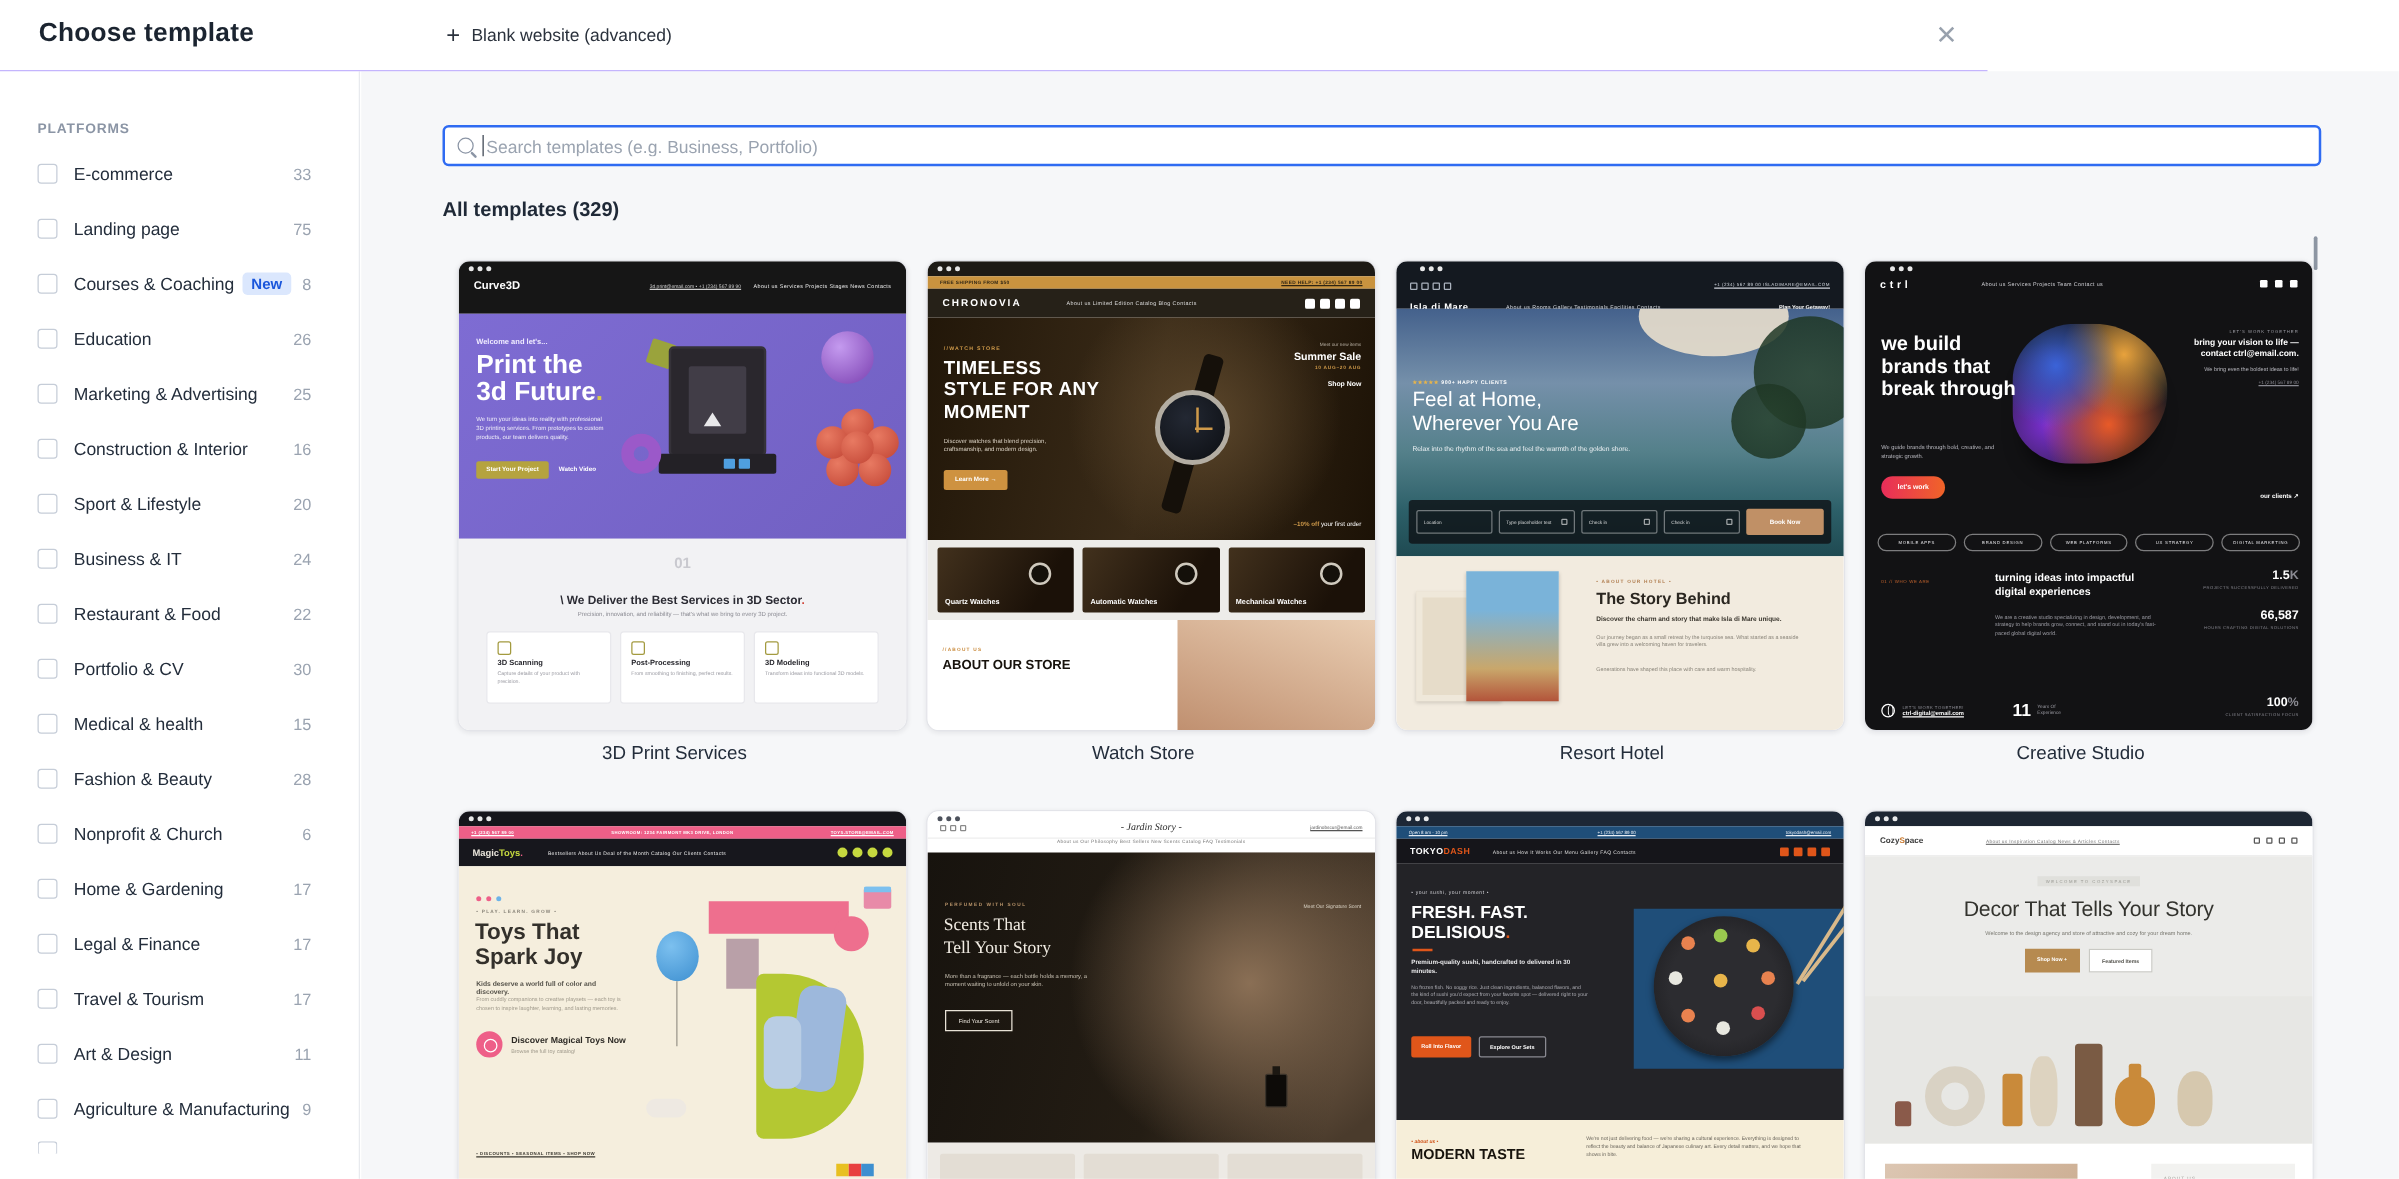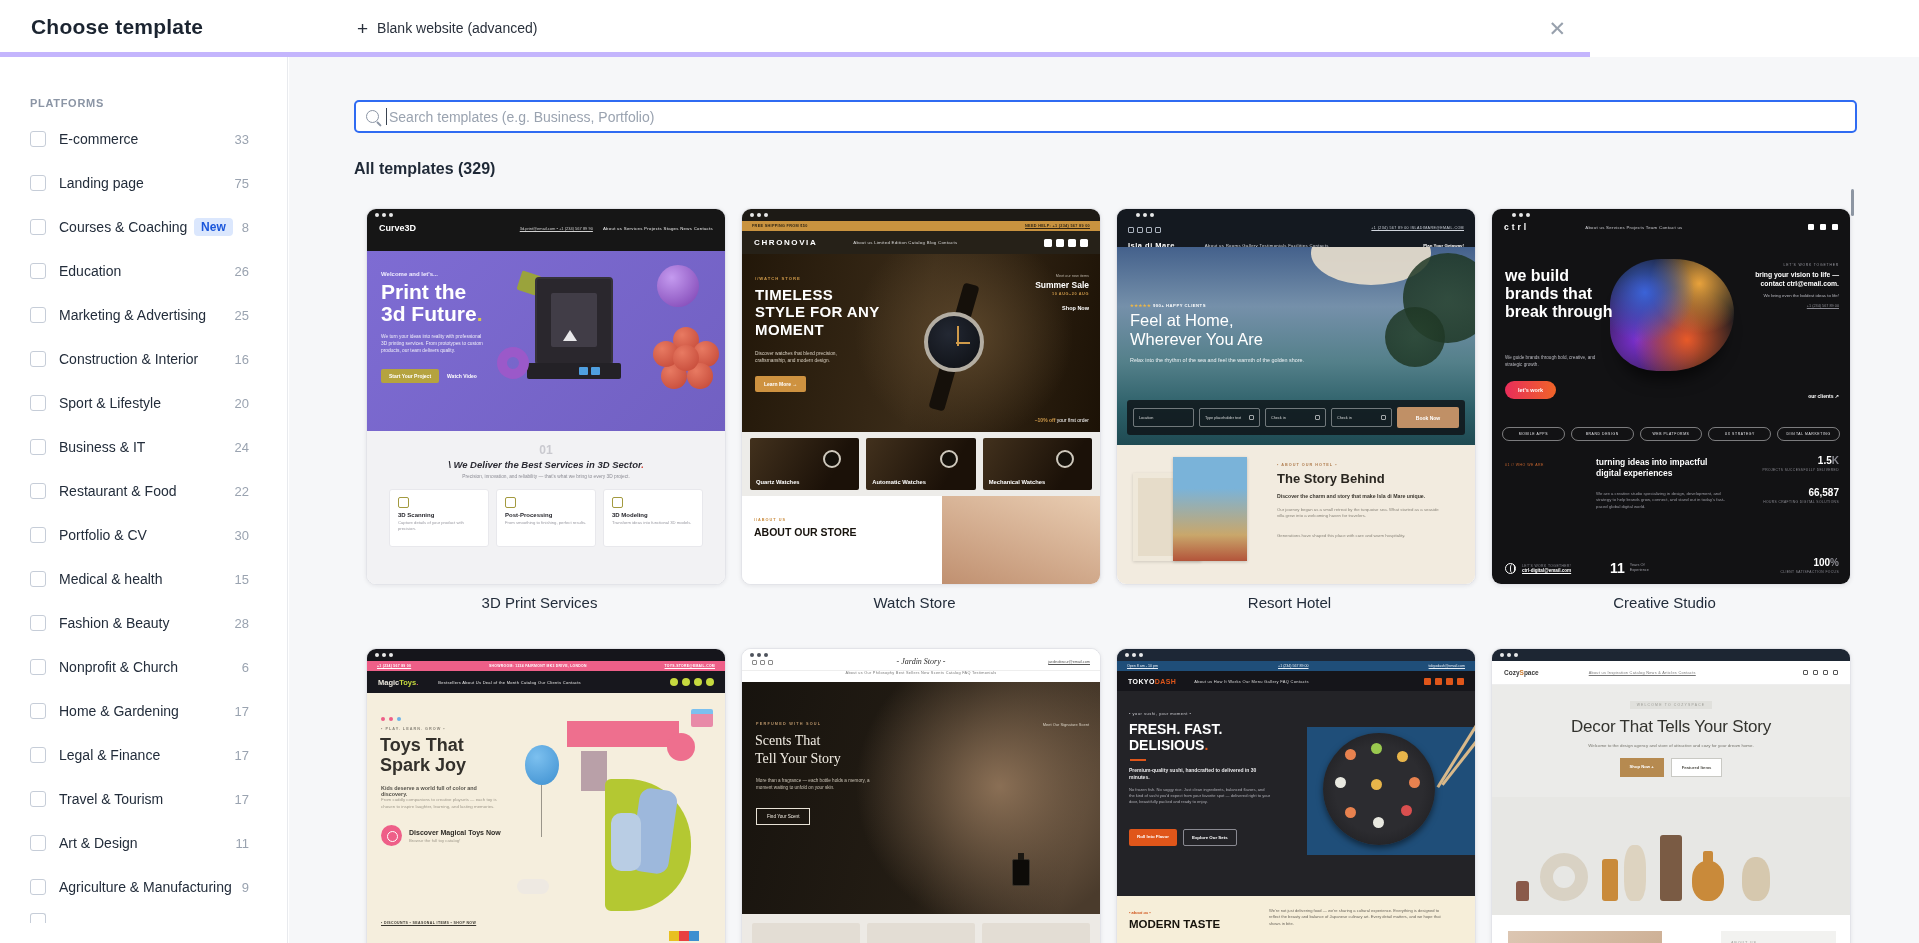--- a/index.html
+++ b/index.html
@@ -1,20 +1,20 @@
 <!DOCTYPE html>
 <html><head>
 <meta charset="utf-8">
 <style>
   html,body{margin:0;padding:0;width:1919px;height:943px;background:#fff;overflow:hidden;
     font-family:"Liberation Sans",sans-serif;color:#232d3b;}
   *{box-sizing:border-box;}
 
   
-  .topbar{position:absolute;left:0;top:0;width:1590px;height:57px;background:#fff;border-bottom:5px solid #c4b5fd;z-index:5;}
+  .topbar{position:absolute;left:0;top:0;width:1590px;height:57px;background:#fff;border-bottom:1px solid #c4b5fd;z-index:5;}
   .title{position:absolute;left:31px;top:15px;font-size:21px;font-weight:700;color:#1b2430;letter-spacing:.2px;}
   .blank-btn{position:absolute;left:357px;top:0;height:56px;display:flex;align-items:center;gap:9px;cursor:pointer;}
   .blank-btn .plus{font-size:19px;font-weight:400;color:#2a313c;line-height:1;}
   .blank-btn .lbl{font-size:14px;color:#2a313c;}
   .close-x{position:absolute;right:20px;top:14px;font-size:21px;color:#98a1ad;cursor:pointer;line-height:1;padding:4px;}
 
   
   .sidebar{position:absolute;left:0;top:57px;bottom:0;width:288px;background:#fff;border-right:1px solid #e8eaee;overflow:hidden;}
   .cat-h{margin:40px 0 8px 30px;font-size:11px;font-weight:700;color:#8b95a5;letter-spacing:.7px;}
   .cat-row{display:flex;align-items:center;height:44px;padding:0 38px 0 30px;cursor:pointer;}
@@ -65,21 +65,21 @@
   .c1-wolf{position:absolute;left:26px;bottom:22px;width:0;height:0;border-left:7px solid transparent;border-right:7px solid transparent;border-bottom:11px solid #e8e8ea;}
   .c1-base{position:absolute;left:160px;top:112px;width:94px;height:16px;background:#232126;border-radius:2px;}
   .c1-base i{position:absolute;top:4px;width:9px;height:8px;background:#4f9fe0;border-radius:1px;}
   .c1-ball{position:absolute;right:26px;top:14px;width:42px;height:42px;border-radius:50%;background:radial-gradient(circle at 35% 30%,#c49aef,#7a3fb0);}
   .c1-coral{position:absolute;right:2px;top:76px;width:74px;height:64px;}
   .c1-coral i{position:absolute;width:26px;height:26px;border-radius:50%;background:radial-gradient(circle at 35% 30%,#e87a62,#c14434);}
   .c1-torus{position:absolute;left:130px;top:96px;width:32px;height:32px;border:10px solid #9b59c9;border-radius:50%;}
   .c1-cube{position:absolute;left:152px;top:22px;width:20px;height:20px;background:#9aa33c;transform:rotate(18deg);border-radius:2px;}
   .c1-sec{flex:1;background:#f2f2f4;text-align:center;position:relative;}
   .c1-num{margin-top:12px;font-size:12px;font-weight:800;color:#c9c9cf;}
-  .c1-st{margin-top:2px;font-size:9.5px;font-weight:800;color:#2b2b33;font-style:italic;}
+  .c1-st{margin-top:18px;font-size:9.5px;font-weight:800;color:#2b2b33;}
   .c1-st .rdot{color:#d04437;}
   .c1-sub{margin-top:4px;font-size:4.8px;color:#8b8b93;}
   .c1-feats{display:flex;gap:7px;justify-content:center;margin-top:10px;}
   .c1-feat{width:100px;height:58px;background:#fff;border:1px solid #e8e8ec;border-radius:3px;text-align:left;padding:7px 8px;}
   .c1-fic{width:11px;height:11px;border:1.4px solid #a39a3f;border-radius:2px;}
   .c1-ft{margin-top:4px;font-size:6px;font-weight:700;color:#26262c;}
   .c1-fd{margin-top:2px;font-size:4.2px;color:#9a9aa2;line-height:1.4;}
 
   
   .c2-chrome{height:12px;background:#1d1a15;flex:none;}

